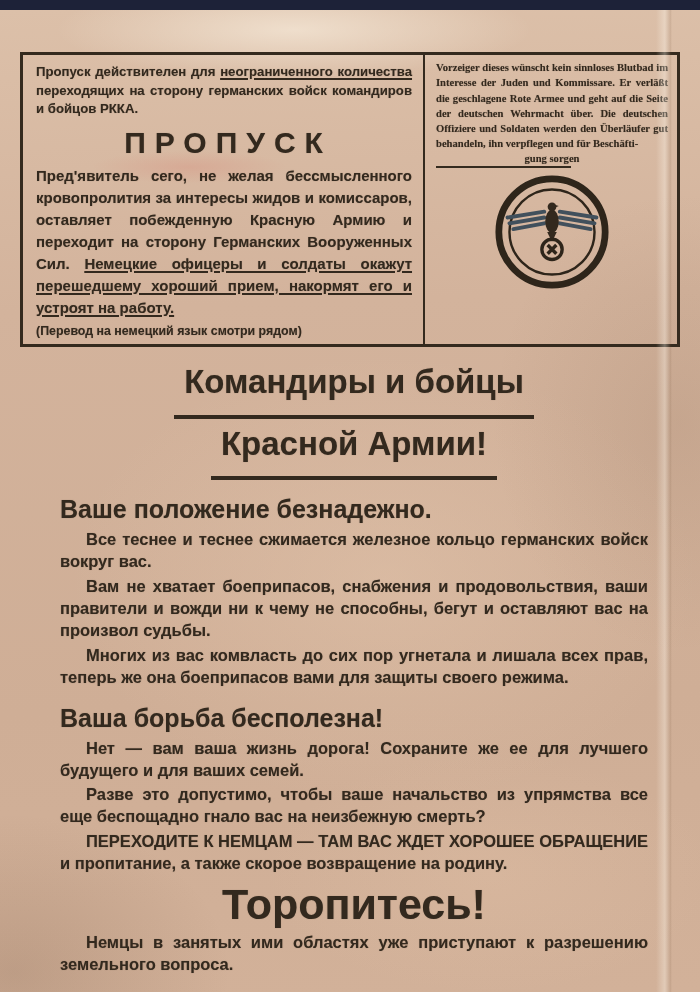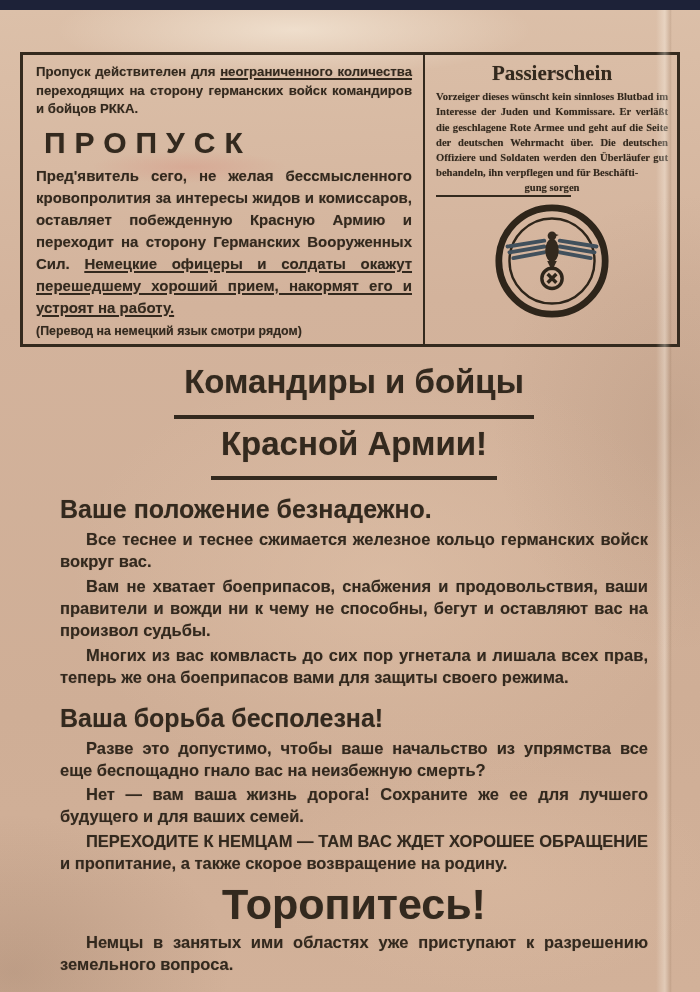--- a/index.html
+++ b/index.html
@@ -30,21 +30,21 @@
     display:flex;box-sizing:border-box;
     margin:42px 0 0 20px;width:660px;
     border:3px solid #342a1e;
   }
   .rcol{ 
     flex:1;box-sizing:border-box;padding:8px 11px 6px 13px;
     border-right:2px solid #342a1e;font-weight:700;
   }
   .intro{font-size:13.2px;line-height:1.42;text-align:justify;margin:0;}
   .u{text-decoration:underline;text-decoration-thickness:2px;text-underline-offset:2px;}
-  .propusk{font-size:30px;letter-spacing:9px;text-align:left;margin:7px 0 5px;padding-left:8px;font-weight:700;}
+  .propusk{font-size:30px;letter-spacing:9px;text-align:center;margin:7px 0 5px;padding-left:8px;font-weight:700;}
   .lbody{font-size:15px;line-height:1.46;text-align:justify;margin:0;font-weight:700;}
   .footnote{font-size:12.4px;margin:6px 0 0;font-weight:700;}
   
   .gcol{
     width:252px;box-sizing:border-box;padding:5px 9px 6px 11px;
     font-family:"Liberation Serif",serif;font-weight:700;
   }
   .g-title{text-align:center;font-size:21px;margin:1px 0 3px;}
   .g-par1{font-size:10.6px;line-height:1.44;text-align:justify;margin:0;}
   .g-cont{font-size:10.6px;margin:1px 0 2px;text-align:center;}
@@ -73,21 +73,20 @@
 
     <div class="pass-box">
       <div class="rcol">
         <p class="intro"><span>Пропуск действителен для </span><span class="u">неограниченного количества</span><span> переходящих на сторону германских войск командиров и бойцов РККА.</span></p>
         <div class="propusk">ПРОПУСК</div>
         <p class="lbody"><span>Пред'явитель сего, не желая бессмысленного кровопролития за интересы жидов и комиссаров, оставляет побежденную Красную Армию и переходит на сторону Германских Вооруженных Сил. </span><span class="u">Немецкие офицеры и солдаты окажут перешедшему хороший прием, накормят его и устроят на работу.</span></p>
         <p class="footnote">(Перевод на немецкий язык смотри рядом)</p>
       </div>
 
       <div class="gcol">
-        <div class="g-title">Passierschein</div>
         <p class="g-par1">Vorzeiger dieses wünscht kein sinnloses Blutbad im Interesse der Juden und Kommissare. Er verläßt die geschlagene Rote Armee und geht auf die Seite der deutschen Wehrmacht über. Die deutschen Offiziere und Soldaten werden den Überläufer gut behandeln, ihn verpflegen und für Beschäfti-</p>
         <div class="g-cont">gung sorgen</div>
         <hr class="g-rule">
         <div class="g-bottom">
           <div class="emblem">
             <svg width="116" height="116" viewBox="0 0 120 120" aria-hidden="true">
               <circle cx="60" cy="60" r="55" fill="none" stroke="#2e251a" stroke-width="7"></circle>
               <circle cx="60" cy="60" r="44" fill="none" stroke="#2e251a" stroke-width="2.5"></circle>
               <g stroke="#41505c" stroke-width="4" stroke-linecap="round">
                 <path d="M14,45 L52,39"></path>
@@ -114,22 +113,22 @@
         <span class="hl">Командиры и бойцы</span><br>
         <span class="hl hl2">Красной Армии!</span>
       </div>
 
       <div class="sec-h">Ваше положение безнадежно.</div>
       <p class="bodyp">Все теснее и теснее сжимается железное кольцо германских войск вокруг вас.</p>
       <p class="bodyp">Вам не хватает боеприпасов, снабжения и продовольствия, ваши правители и вожди ни к чему не способны, бегут и оставляют вас на произвол судьбы.</p>
       <p class="bodyp">Многих из вас комвласть до сих пор угнетала и лишала всех прав, теперь же она боеприпасов вами для защиты своего режима.</p>
 
       <div class="sec-h">Ваша борьба бесполезна!</div>
+      <p class="bodyp">Нет — вам ваша жизнь дорога! Сохраните же ее для лучшего будущего и для ваших семей.</p>
       <p class="bodyp">Разве это допустимо, чтобы ваше начальство из упрямства все еще беспощадно гнало вас на неизбежную смерть?</p>
-      <p class="bodyp">Нет — вам ваша жизнь дорога! Сохраните же ее для лучшего будущего и для ваших семей.</p>
       <p class="bodyp"><span>ПЕРЕХОДИТЕ К НЕМЦАМ — ТАМ ВАС ЖДЕТ ХОРОШЕЕ ОБРАЩЕНИЕ</span><span> и пропитание, а также скорое возвращение на родину.</span></p>
 
       <div class="hurry">Торопитесь!</div>
       <p class="bodyp">Немцы в занятых ими областях уже приступают к разрешению земельного вопроса.</p>
 
       <span class="footer-line">Красноармейцы, не опоздайте, иначе вы останетесь без земли!</span>
     </div>
 
     <div class="crease"></div>
   </div>

